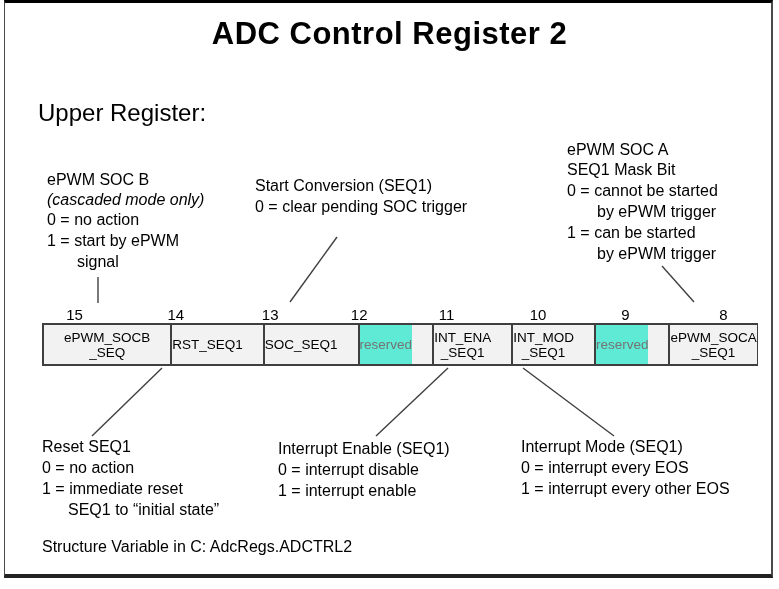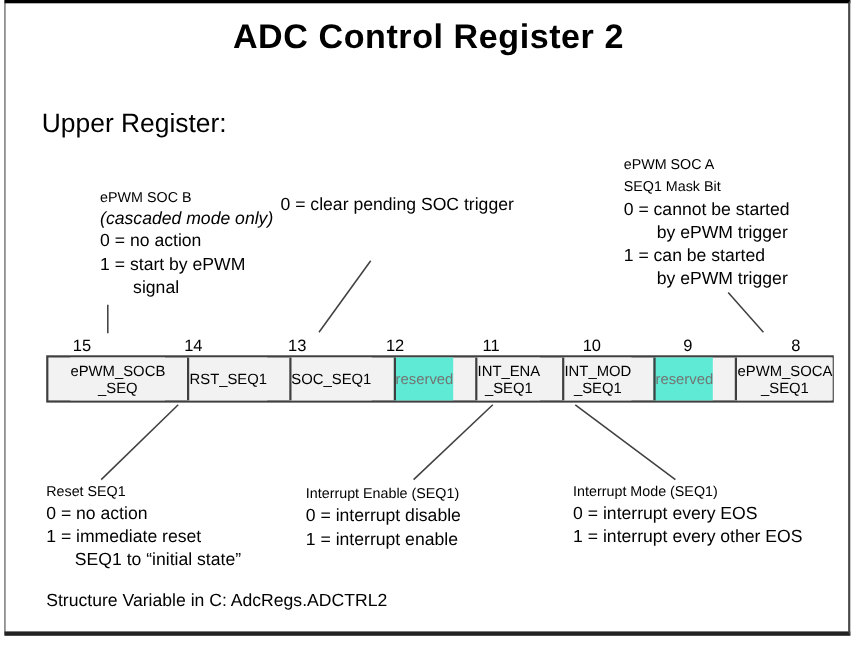--- a/index.html
+++ b/index.html
@@ -18,24 +18,24 @@
     border-right:2px solid #4a4a4a;
   }
   .page-title{
     position:absolute;left:0;top:16px;width:779px;
     text-align:center;font-size:31px;font-weight:bold;letter-spacing:.5px;
   }
   .subtitle{
     position:absolute;left:38px;top:99px;font-size:24px;
   }
   .ann{position:absolute;font-size:16px;line-height:21px;white-space:nowrap;}
-  .ann .ann-title{font-size:13px;line-height:20px;}
+  .ann .ann-title{font-size:16px;line-height:20px;}
   .ann .ann-note{font-size:16px;line-height:19px;font-style:italic;}
   .ann .indent{padding-left:30px;}
-  .ann-socb{left:47px;top:170px;margin-left:44px;}
+  .ann-socb{left:47px;top:170px;}
   .ann-startconv{left:255px;top:176px;}
   .ann-soca{left:567px;top:140px;}
   .ann-reset{left:42px;top:437px;}
   .ann-reset .indent{padding-left:26px;}
   .ann-intena{left:278px;top:439px;}
   .ann-intmode{left:521px;top:437px;}
   .footer-line{
     position:absolute;left:42px;top:538px;font-size:16px;
   }
   .register{position:absolute;left:42px;top:306px;width:716px;}
@@ -74,20 +74,21 @@
 
 <div class="ann ann-socb">
   <div class="ann-title">ePWM SOC B</div>
   <div class="ann-note">(cascaded mode only)</div>
   <div>0 = no action</div>
   <div>1 = start by ePWM</div>
   <div class="indent">signal</div>
 </div>
 
 <div class="ann ann-startconv">
+  <div class="ann-title">Start Conversion (SEQ1)</div>
   <div>0 = clear pending SOC trigger</div>
 </div>
 
 <div class="ann ann-soca">
   <div class="ann-title">ePWM SOC A</div>
   <div class="ann-title">SEQ1 Mask Bit</div>
   <div>0 = cannot be started</div>
   <div class="indent">by ePWM trigger</div>
   <div>1 = can be started</div>
   <div class="indent">by ePWM trigger</div>

